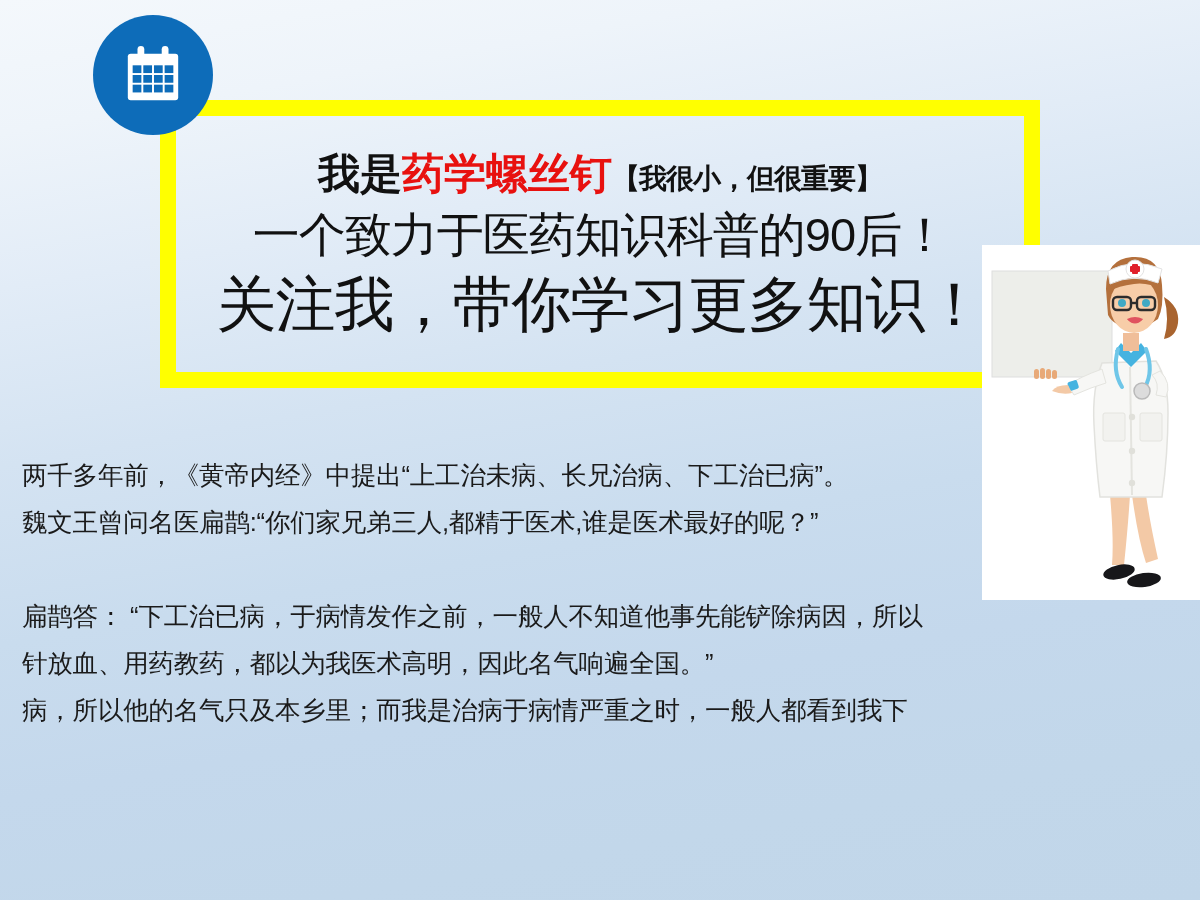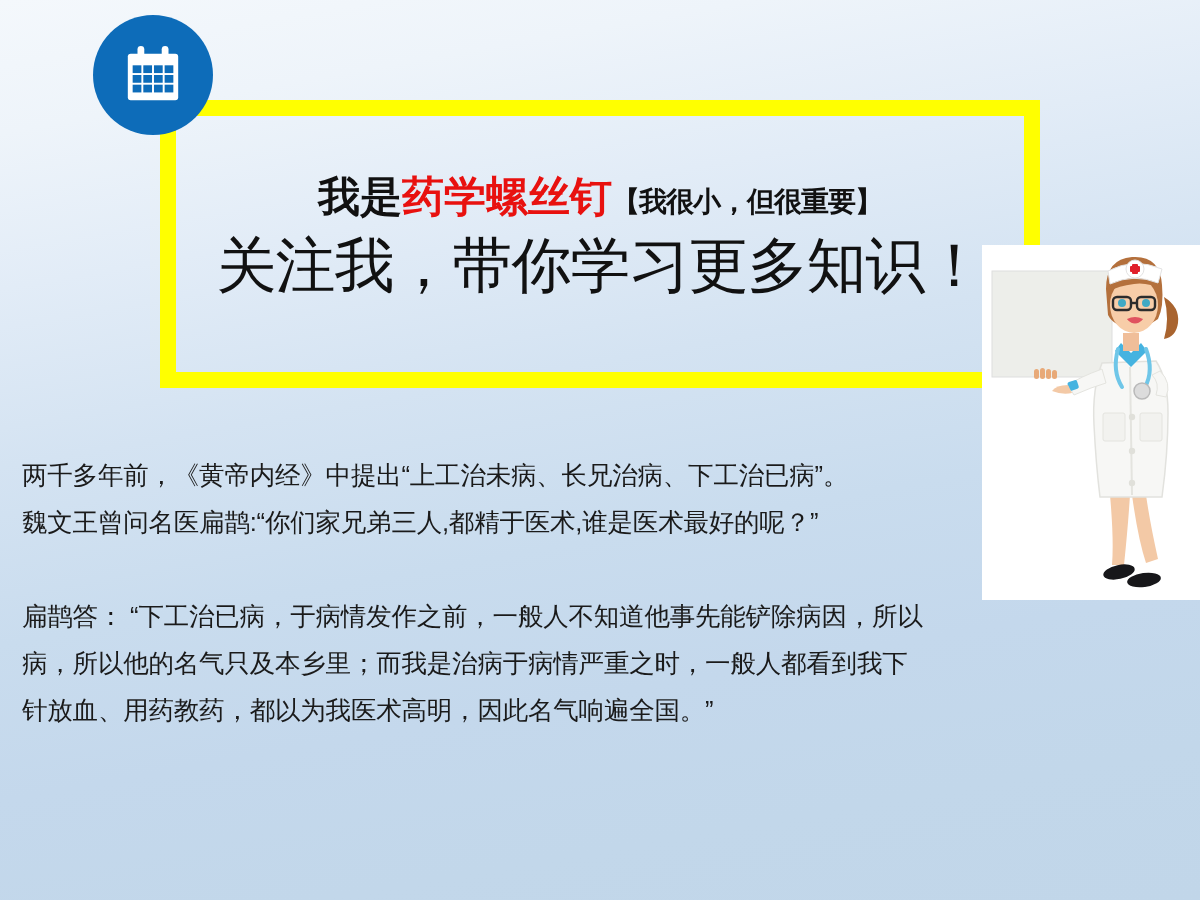--- a/index.html
+++ b/index.html
@@ -58,21 +58,21 @@
     transform: translate(-50%, -50%);
     width: 62px;
     height: 62px;
     display: block;
   }
 
   
   .headline {
     position: absolute;
     left: 176px;
-    top: 108px;
+    top: 116px;
     width: 848px;
     height: 256px;
     z-index: 3;
     display: flex;
     flex-direction: column;
     justify-content: center;
     align-items: center;
     text-align: right;
     color: #111111;
   }
@@ -146,20 +146,21 @@
           <rect x="22" y="42" width="9" height="8"></rect>
           <rect x="33" y="42" width="9" height="8"></rect>
           <rect x="44" y="42" width="9" height="8"></rect>
         </g>
       </svg>
     </span>
   </div>
 
   <div class="headline">
     <div class="hl-line hl-1"><span>我是</span><span class="accent">药学螺丝钉</span><span class="sub">【我很小，但很重要】</span></div>
+    <div class="hl-line hl-2">一个致力于医药知识科普的90后！</div>
     <div class="hl-line hl-3">关注我，带你学习更多知识！</div>
   </div>
 
   <div class="nurse-panel">
     <svg width="218" height="355" viewBox="0 0 218 355" xmlns="http://www.w3.org/2000/svg" aria-hidden="true">
       <rect x="0" y="0" width="218" height="355" fill="#ffffff"></rect>
 
       <rect x="10" y="26" width="120" height="106" fill="#edeeea" stroke="#dddede" stroke-width="1"></rect>
 
       <path d="M128 250 q4 45 2 70 l12 0 q4 -38 6 -70 z" fill="#f3c9a6"></path>
@@ -230,18 +231,18 @@
   </div>
 
   <div class="body-copy">
     <div class="para para-1">
       <div class="para-line">两千多年前，《黄帝内经》中提出“上工治未病、长兄治病、下工治已病”。</div>
       <div class="para-line">魏文王曾问名医扁鹊:“你们家兄弟三人,都精于医术,谁是医术最好的呢？”</div>
     </div>
     <div class="para-gap"></div>
     <div class="para para-2">
       <div class="para-line">扁鹊答： “下工治已病，于病情发作之前，一般人不知道他事先能铲除病因，所以</div>
+      <div class="para-line">针放血、用药教药，都以为我医术高明，因此名气响遍全国。”</div>
       <div class="para-line">病，所以他的名气只及本乡里；而我是治病于病情严重之时，一般人都看到我下</div>
-      <div class="para-line">针放血、用药教药，都以为我医术高明，因此名气响遍全国。”</div>
     </div>
   </div>
 
 </div>
 
 </body></html>

